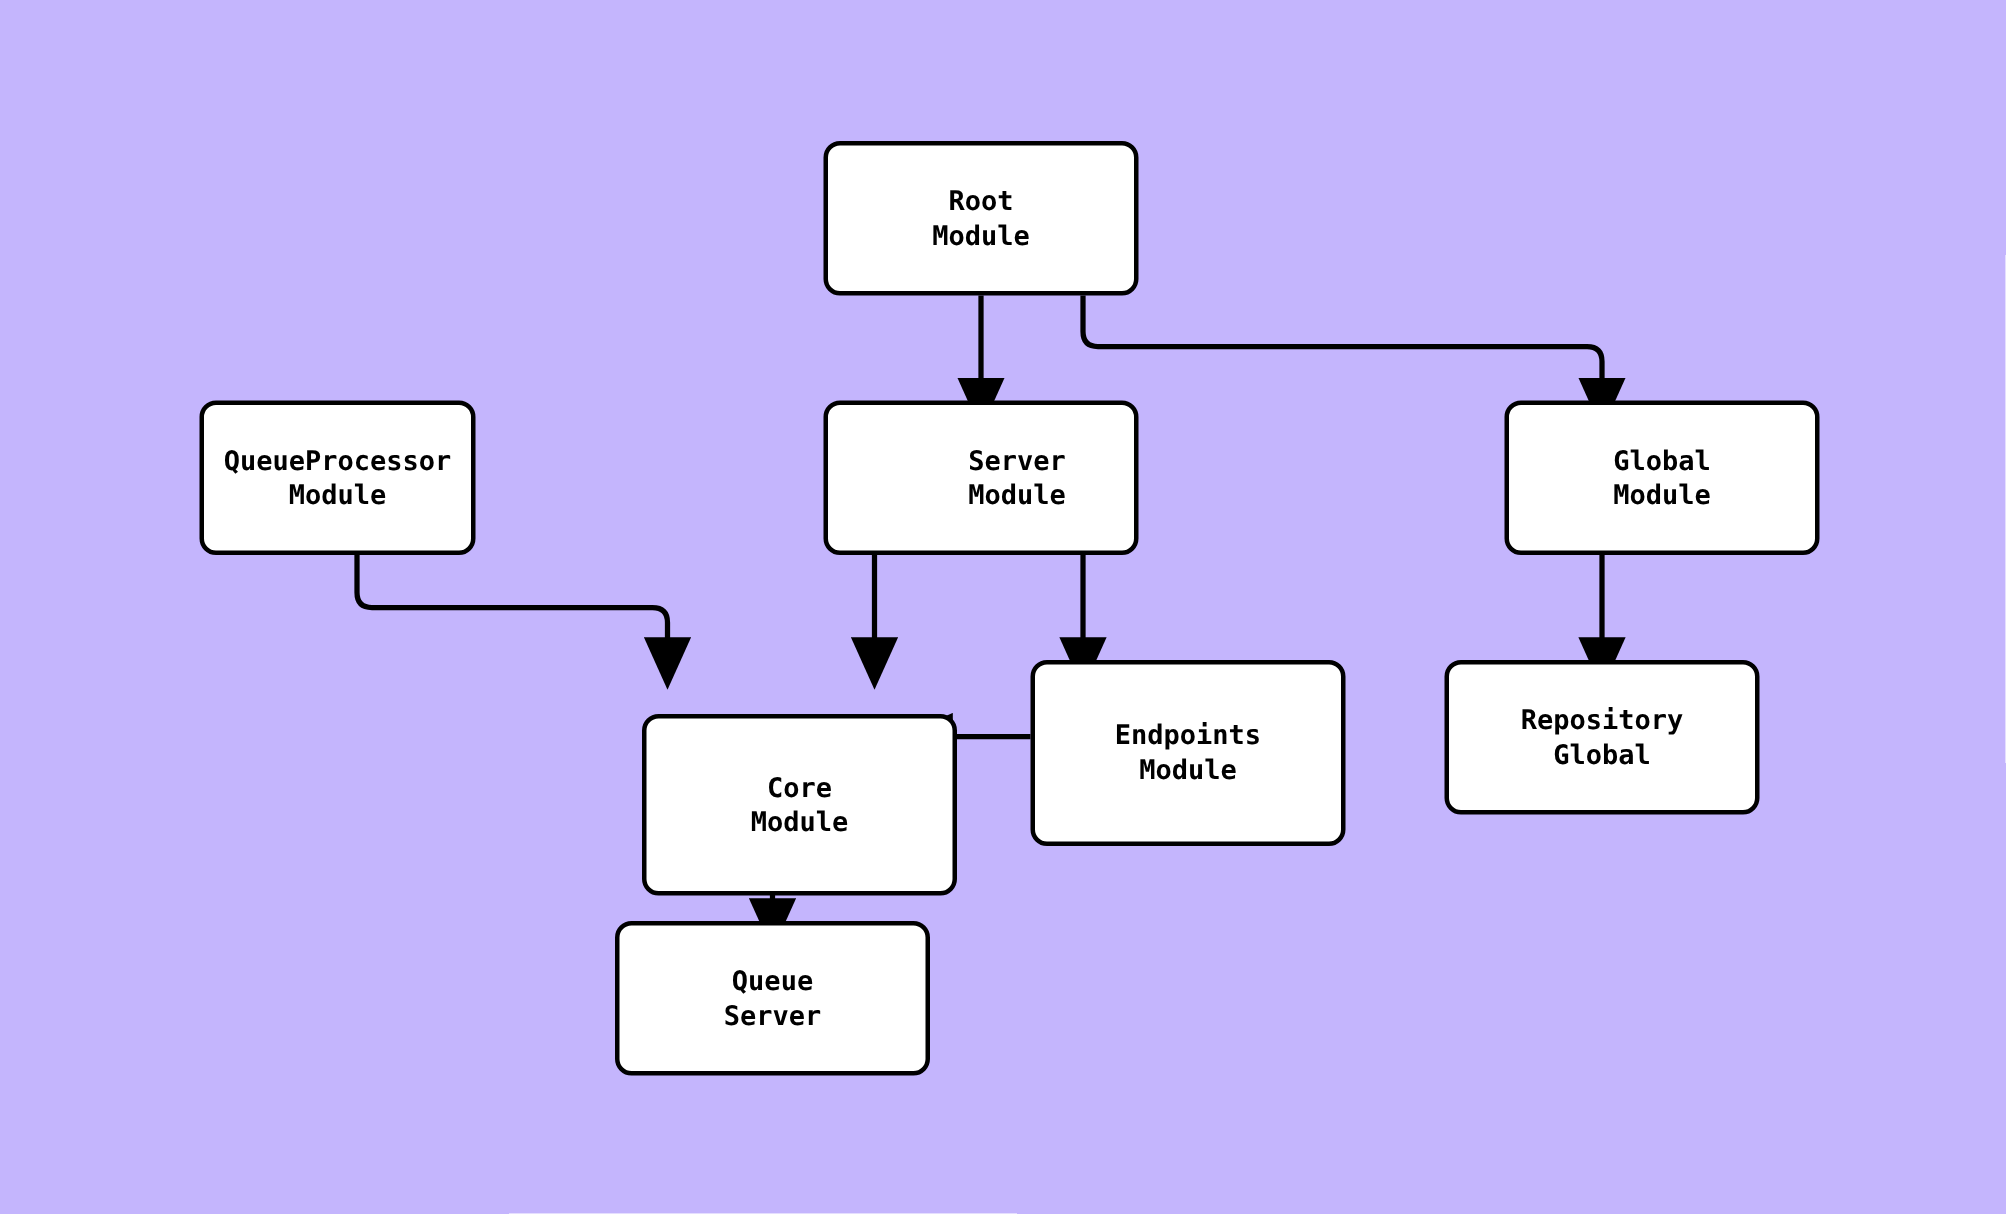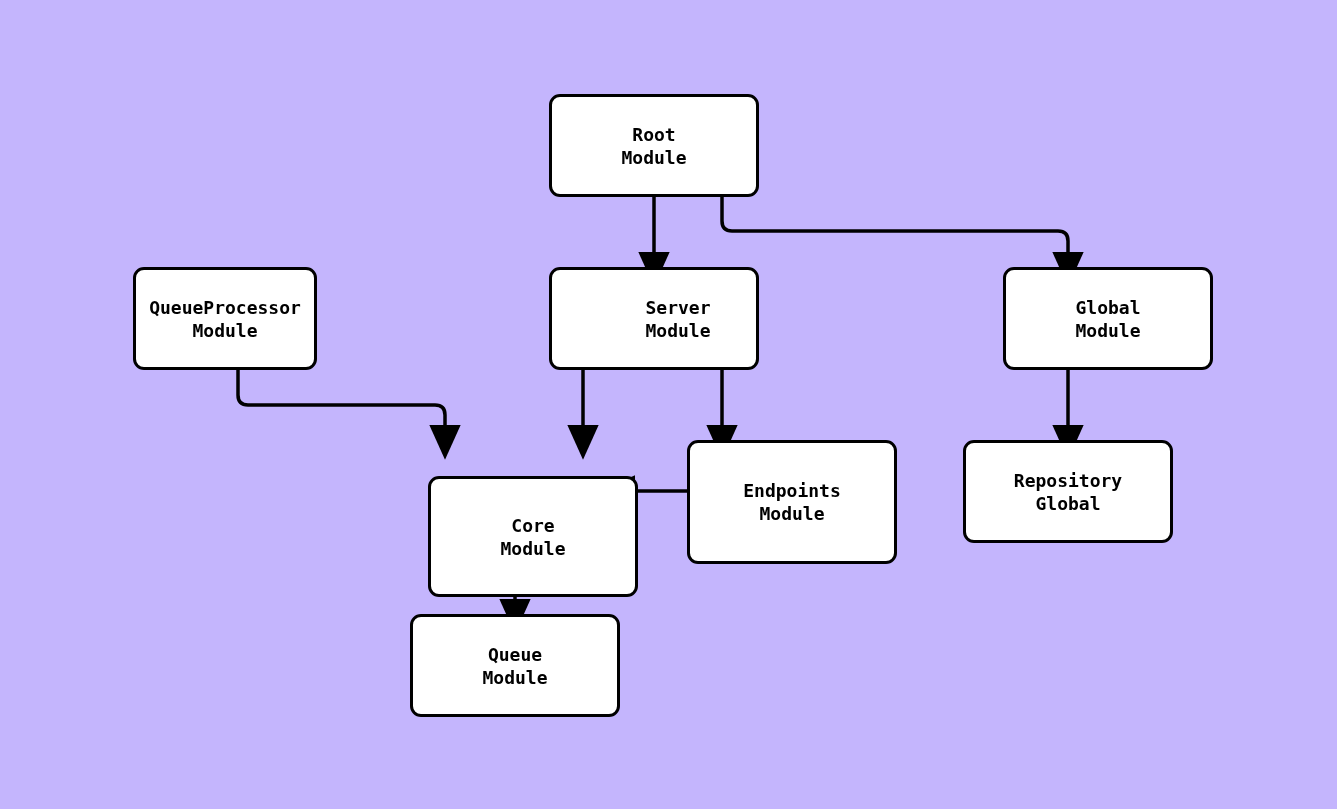--- a/index.html
+++ b/index.html
@@ -93,17 +93,17 @@
       <div class="node" style="left: 687px; top: 440px; width: 210px; height: 124px;">
         <div class="node-label">Endpoints
 Module</div>
       </div>
       <div class="node" style="left: 963px; top: 440px; width: 210px; height: 103px;">
         <div class="node-label">Repository
 Global</div>
       </div>
       <div class="node" style="left: 410px; top: 614px; width: 210px; height: 103px;">
         <div class="node-label">Queue
-Module</div>
+Server</div>
       </div>
     </div>
 
 </div>
 
 </body></html>

